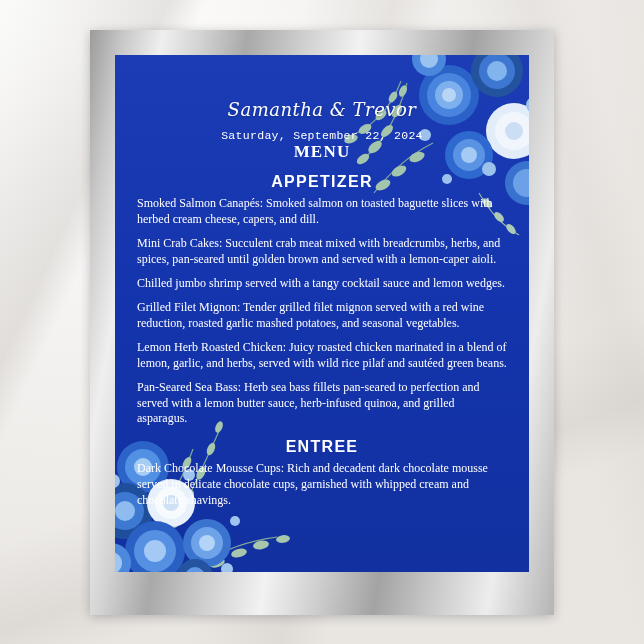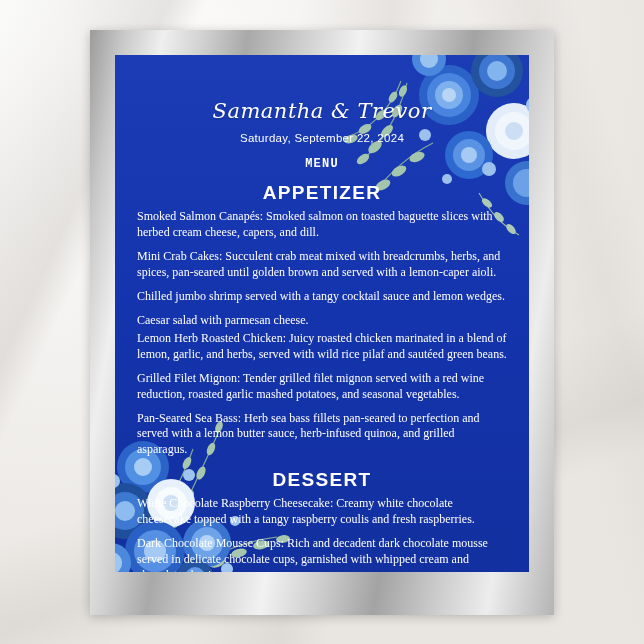--- a/index.html
+++ b/index.html
@@ -73,48 +73,47 @@
   .fl-tr { right: -10px; top: -12px; width: 210px; height: 200px; }
   
   .fl-bl { left: -18px; bottom: -14px; width: 215px; height: 215px; }
 
   
   .script {
     text-align: center;
     color: #ffffff;
     font-family: "DejaVu Serif", serif;
     font-style: italic;
-    font-size: 21px;
+    font-size: 18px;
     letter-spacing: 0.5px;
     margin-top: 44px;
     text-shadow: 0 1px 2px rgba(0,0,0,0.25);
   }
   .date {
     text-align: center;
     color: #ffffff;
-    font-family: Liberation Sans, sans-serif;
+    font-family: Liberation Mono, monospace;
     font-size: 11.5px;
     margin-top: 9px;
     letter-spacing: 0.3px;
   }
   .menu-title {
     text-align: center;
     color: #ffffff;
-    font-family: Liberation Mono, monospace;
+    font-family: Liberation Serif, serif;
     font-weight: bold;
-    font-size: 12px;
+    font-size: 17px;
     letter-spacing: 1.2px;
-    margin-top: 13px;
   }
   .section-head {
     text-align: center;
     color: #ffffff;
     font-family: "Liberation Sans", sans-serif;
     font-weight: bold;
-    font-size: 19px;
+    font-size: 16px;
     letter-spacing: 1.3px;
     margin-top: 11px;
     margin-bottom: 5px;
   }
   .items {
     padding: 0 22px;
   }
   .item {
     color: #ffffff;
     font-family: "Liberation Serif", serif;
@@ -263,32 +262,30 @@
         <div class="menu-title">MENU</div>
 
         <div class="section-head">APPETIZER</div>
         <div class="items">
           <div class="item">Smoked Salmon Canapés: Smoked salmon on toasted baguette slices with herbed cream cheese, capers, and dill.</div>
           <div class="item">Mini Crab Cakes: Succulent crab meat mixed with breadcrumbs, herbs, and spices, pan-seared until golden brown and served with a lemon-caper aioli.</div>
           <div class="item">Chilled jumbo shrimp served with a tangy cocktail sauce and lemon wedges.</div>
         </div>
 
         <div class="items">
-          <div class="item tight">Caesar salad with parmesan cheese.</div>
-        </div>
-
-        <div class="items">
+        </div>
+
+        <div class="items">
+          <div class="item">Grilled Filet Mignon: Tender grilled filet mignon served with a red wine reduction, roasted garlic mashed potatoes, and seasonal vegetables.</div>
           <div class="item">Lemon Herb Roasted Chicken: Juicy roasted chicken marinated in a blend of lemon, garlic, and herbs, served with wild rice pilaf and sautéed green beans.</div>
-          <div class="item">Grilled Filet Mignon: Tender grilled filet mignon served with a red wine reduction, roasted garlic mashed potatoes, and seasonal vegetables.</div>
           <div class="item">Pan-Seared Sea Bass: Herb sea bass fillets pan-seared to perfection and served with a lemon butter sauce, herb-infused quinoa, and grilled asparagus.</div>
         </div>
 
-        <div class="section-head">DESSERT</div>
-        <div class="items">
-          <div class="item">White Chocolate Raspberry Cheesecake: Creamy white chocolate cheesecake topped with a tangy raspberry coulis and fresh raspberries.</div>
+        <div class="section-head">ENTREE</div>
+        <div class="items">
           <div class="item">Dark Chocolate Mousse Cups: Rich and decadent dark chocolate mousse served in delicate chocolate cups, garnished with whipped cream and chocolate shavings.</div>
 
         </div>
       </div>
 
     </div>
   </div>
 </div>
 
 </body></html>

